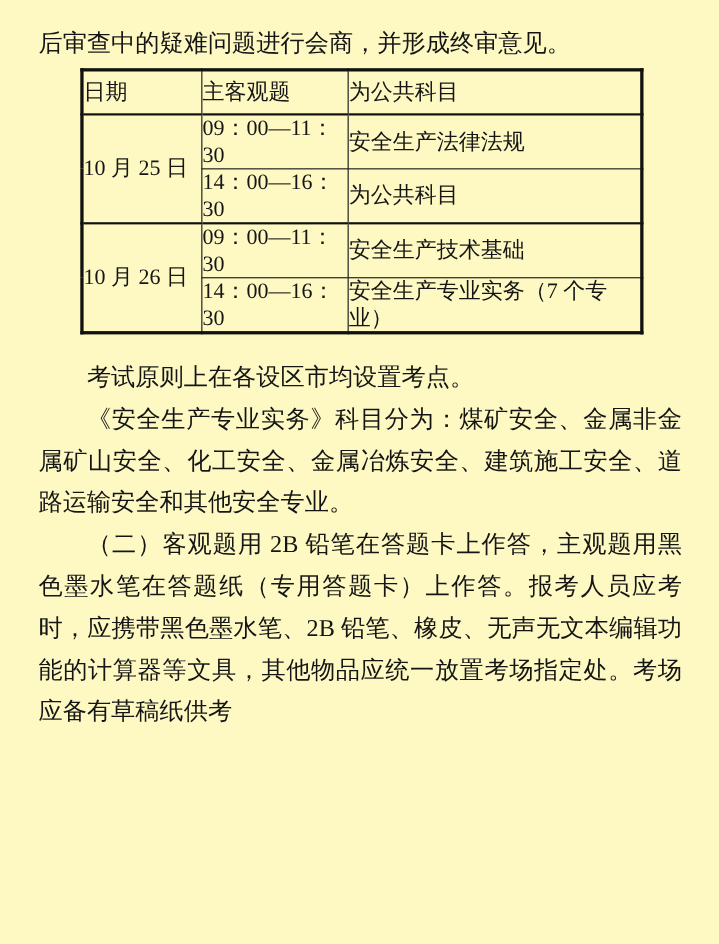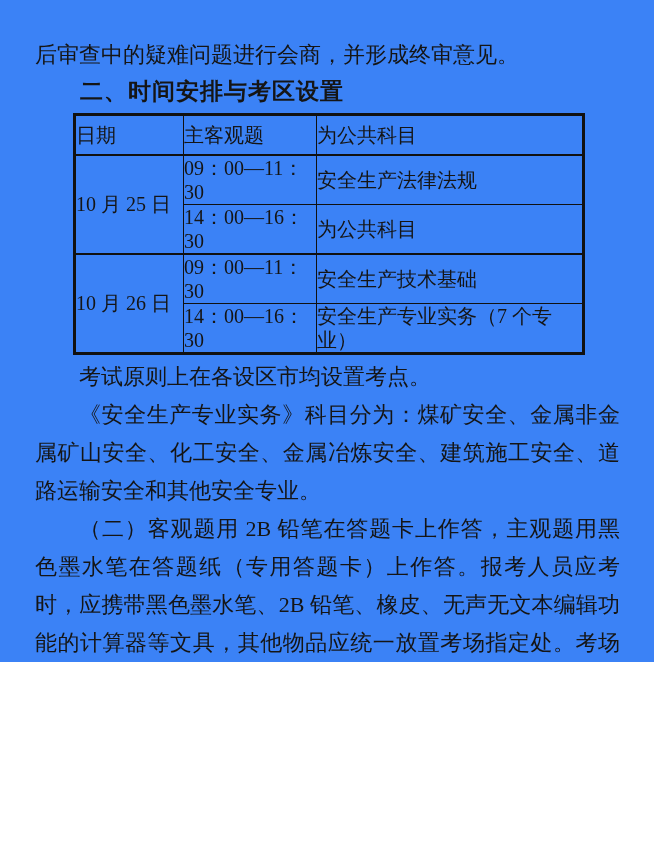--- a/index.html
+++ b/index.html
@@ -1,23 +1,23 @@
 <!DOCTYPE html>
 <html><head>
 <meta charset="utf-8">
 <style>
   * { box-sizing: border-box; }
   html, body { margin: 0; padding: 0; background: #ffffff; }
   .page {
     position: relative;
     width: 654px;
-    height: 662px;
-    background: #3b82f6;
+    height: 858px;
+    background: #fef9c3;
     color: #151515;
-    padding: 36px 34px 8px 35px;
+    padding: 20px 34px 8px 35px;
     overflow: hidden;
     font-family: "Liberation Serif", "DejaVu Serif", serif;
     font-size: 22px;
   }
   .body-line {
     margin: 0;
     line-height: 38px;
     text-align: justify;
   }
   .indent { text-indent: 2em; }
@@ -43,31 +43,30 @@
     border: 1.5px solid #111;
     text-align: left;
     vertical-align: middle;
     padding: 0;
     font-weight: normal;
     line-height: 1.2;
   }
   .schedule-table th { height: 40px; }
   .schedule-table td { height: 36px; }
   .schedule-table tr.group-start td { border-top: 2.5px solid #111; }
-  .note-line { margin-top: 3px; }
+  .note-line { margin-top: 20px; }
   .para { margin: 0; }
 </style>
 </head>
 <body>
 
 <div class="page">
 
   <p class="body-line">后审查中的疑难问题进行会商，并形成终审意见。</p>
 
-  <h2 class="section-heading">二、时间安排与考区设置</h2>
 
   <table class="schedule-table">
     <colgroup>
       <col style="width:109px">
       <col style="width:133px">
       <col style="width:267px">
     </colgroup>
     <tbody>
       <tr>
         <th>日期</th>

